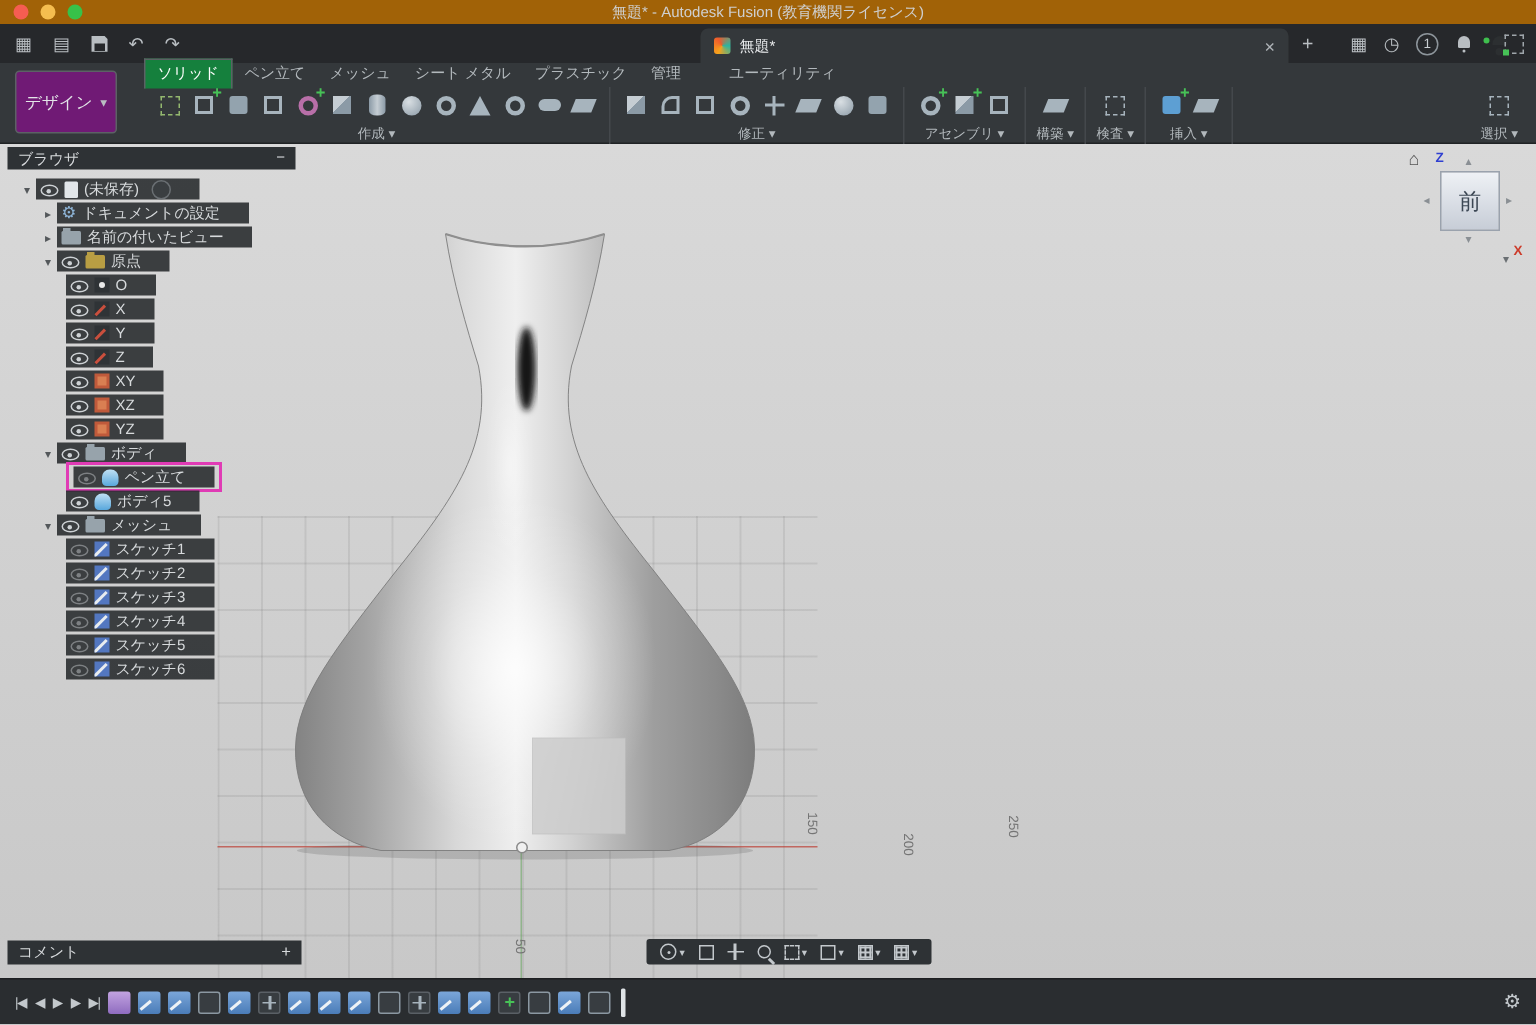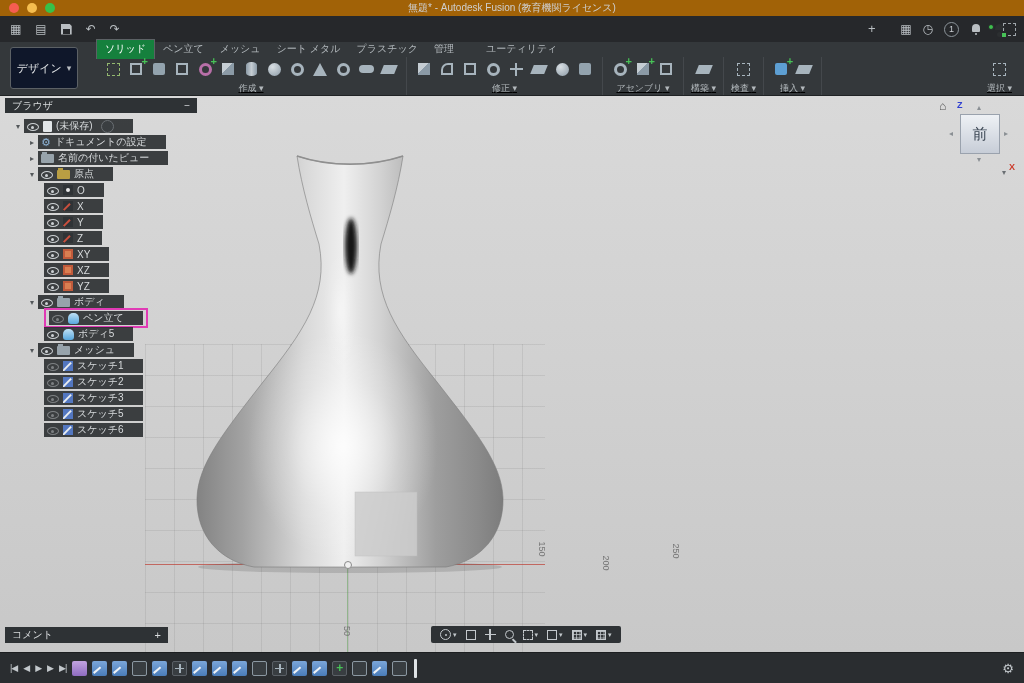--- a/index.html
+++ b/index.html
@@ -31,26 +31,26 @@
   .avatar { width: 15px; height: 15px; border-radius: 50%; background: #8d9aa5; position: relative; overflow: hidden; }
   .avatar::before { content: ""; position: absolute; top: 2.5px; left: 5px; width: 5px; height: 5px; border-radius: 50%; background: #2c2f31; }
   .avatar::after { content: ""; position: absolute; bottom: -1px; left: 2.5px; width: 10px; height: 6px; border-radius: 5px 5px 0 0; background: #2c2f31; }
   .avatar-wrap { position: relative; }
   .status-dot { position: absolute; right: -2px; bottom: -1px; width: 6px; height: 6px; background: #3fbf4e; border-radius: 50%; border: 1px solid #26282b; }
   .dash-sq { width: 13px; height: 13px; border: 1px dashed #9fa6ab; position: relative; }
   .dash-sq::after { content: ""; position: absolute; left: -2px; bottom: -2px; width: 4px; height: 4px; background: #47c257; }
 
   
   .ribbon { height: 54px; background: #34383b; position: relative; padding-left: 96px; border-bottom: 1px solid #202325; }
-  .ws { position: absolute; left: 10px; top: 5px; width: 68px; height: 42px; border: 1px solid #5c6165; border-radius: 3px; display: flex; align-items: center; justify-content: center; gap: 5px; color: #e3e6e8; font-size: 11px; background: #0f172a; }
+  .ws { position: absolute; left: 10px; top: 5px; width: 68px; height: 42px; border: 1px solid #5c6165; border-radius: 3px; display: flex; align-items: center; justify-content: center; gap: 5px; color: #e3e6e8; font-size: 11px; background: #701a75; }
   .rtabs { display: flex; align-items: flex-end; height: 17px; font-size: 10px; color: #b2b8bc; }
   .rtab { padding: 2px 8px 3px; }
   .rtab.active { background: #15803d; border: 1px solid #5c6165; border-bottom: none; color: #fff; }
   .rtab.util { margin-left: 16px; }
-  .rgroups { display: flex; height: 36px; align-items: flex-end; text-decoration: underline; }
+  .rgroups { display: flex; height: 36px; align-items: center; }
   .rgroup { display: flex; flex-direction: column; align-items: center; padding: 0 7px; border-right: 1px solid #44484c; }
   .rgroup.last { margin-left: auto; border-right: none; padding-right: 12px; }
   .ricons { display: flex; align-items: center; height: 24px; gap: 3px; }
   .rlab { font-size: 9px; color: #b2b8bc; margin-top: 1px; white-space: nowrap; }
   .ri { width: 20px; height: 22px; position: relative; display: flex; align-items: center; justify-content: center; }
   .s-sq { width: 12px; height: 12px; border: 2px solid #a7b4bd; }
   .s-sqf { width: 12px; height: 12px; background: #93a3ae; border-radius: 2px; }
   .s-cube { width: 12px; height: 12px; background: linear-gradient(135deg, #c5cdd3 45%, #8b9aa6 45%); }
   .s-cyl { width: 11px; height: 14px; background: linear-gradient(90deg, #8b9aa6, #c5cdd3, #8b9aa6); border-radius: 5px/3px; }
   .s-sph { width: 13px; height: 13px; border-radius: 50%; background: radial-gradient(circle at 35% 30%, #d9dfe3, #8b9aa6); }
@@ -110,21 +110,21 @@
   .ic-o { width: 10px; height: 10px; background: #2f3336; position: relative; flex: none; }
   .ic-o::before { content: ""; position: absolute; left: 3px; top: 3px; width: 4px; height: 4px; border-radius: 50%; background: #e8e8e8; }
   .ic-plane { width: 10px; height: 10px; background: #c05a3b; position: relative; flex: none; }
   .ic-plane::before { content: ""; position: absolute; left: 2px; top: 2px; right: 2px; bottom: 2px; background: #d97f52; }
   .ic-body { width: 11px; height: 11px; background: linear-gradient(#bfe0f4, #58a7dc); border-radius: 5px 5px 3px 3px; flex: none; }
   .ic-sketch { width: 10px; height: 10px; background: #5377c0; position: relative; overflow: hidden; flex: none; }
   .ic-sketch::before { content: ""; position: absolute; left: 0px; bottom: 0px; width: 12px; height: 1.5px; background: #e8ecef; transform: rotate(-45deg); transform-origin: left bottom; }
   .root-badge { width: 13px; height: 13px; border-radius: 50%; background: #3a3e41; border: 1px solid #6a6f73; margin-left: 4px; flex: none; }
 
   
-  .comments { position: absolute; left: 5px; bottom: 9px; width: 163px; height: 16px; background: #2e3235; display: flex; align-items: center; padding: 0 7px; font-size: 10px; color: #d7dadc; }
+  .comments { position: absolute; left: 5px; bottom: 9px; width: 196px; height: 16px; background: #2e3235; display: flex; align-items: center; padding: 0 7px; font-size: 10px; color: #d7dadc; }
   .cplus { margin-left: auto; font-size: 11px; }
   .navbar { position: absolute; left: 431px; bottom: 9px; height: 17px; background: #2e3235; display: flex; align-items: center; gap: 9px; padding: 0 9px; color: #c3c8cc; border-radius: 2px; }
   .nv { display: flex; align-items: center; gap: 2px; }
   .nv .dd { font-size: 7px; color: #c3c8cc; }
   .n-orbit { width: 11px; height: 11px; border: 1px solid #c3c8cc; border-radius: 50%; position: relative; }
   .n-orbit::before { content: ""; position: absolute; left: 3.5px; top: 3.5px; width: 2.5px; height: 2.5px; background: #c3c8cc; border-radius: 50%; }
   .n-pan { position: relative; width: 11px; height: 11px; }
   .n-pan::before { content: ""; position: absolute; top: 4.5px; left: 0; width: 11px; height: 1.5px; background: #c3c8cc; }
   .n-pan::after { content: ""; position: absolute; left: 4.5px; top: 0; width: 1.5px; height: 11px; background: #c3c8cc; }
   .n-zoom { width: 9px; height: 9px; border: 1.5px solid #c3c8cc; border-radius: 50%; position: relative; }
@@ -163,20 +163,25 @@
     <span>無題* - Autodesk Fusion (教育機関ライセンス)</span>
   </div>
 
   <div class="appbar">
     <span class="gly">▦</span>
     <span class="gly">▤</span>
     <span class="floppy"></span>
     <span class="gly">↶</span>
     <span class="gly">↷</span>
 
+    <div class="doctab">
+      <span class="fusion-logo"></span>
+      <span>無題*</span>
+      <span class="tab-close">×</span>
+    </div>
     <span class="newtab">+</span>
 
     <div class="ab-right">
       <span class="gly">▦</span>
       <span class="gly">◷</span>
       <span class="presence">1</span>
       <span class="bell"></span>
       <span class="avatar-wrap"><span class="avatar"></span><span class="status-dot"></span></span>
       <span class="dash-sq"></span>
     </div>
@@ -534,20 +539,27 @@
           <span class="chip">
               <span class="eye dim"></span>
               <span class="ic-sketch"></span>
               <span>スケッチ3</span>
             </span>
         </div>
         <div class="brow ind3">
           <span class="chip">
               <span class="eye dim"></span>
               <span class="ic-sketch"></span>
+              <span>スケッチ4</span>
+            </span>
+        </div>
+        <div class="brow ind3">
+          <span class="chip">
+              <span class="eye dim"></span>
+              <span class="ic-sketch"></span>
               <span>スケッチ5</span>
             </span>
         </div>
         <div class="brow ind3">
           <span class="chip">
               <span class="eye dim"></span>
               <span class="ic-sketch"></span>
               <span>スケッチ6</span>
             </span>
         </div>

